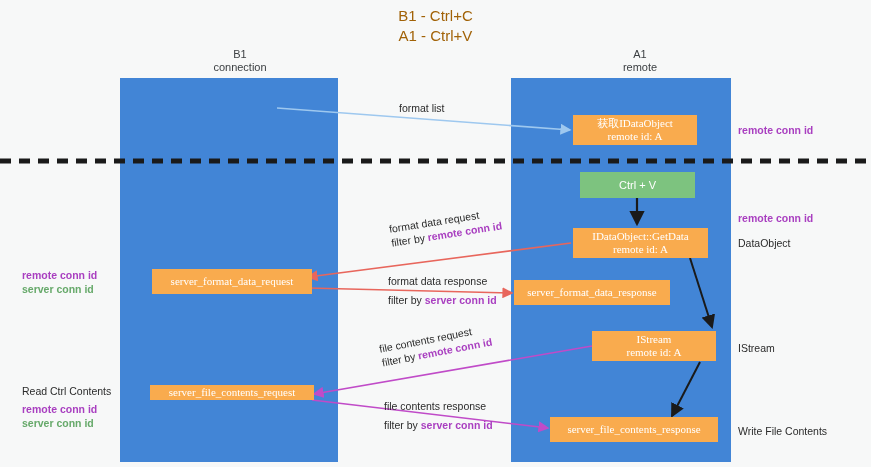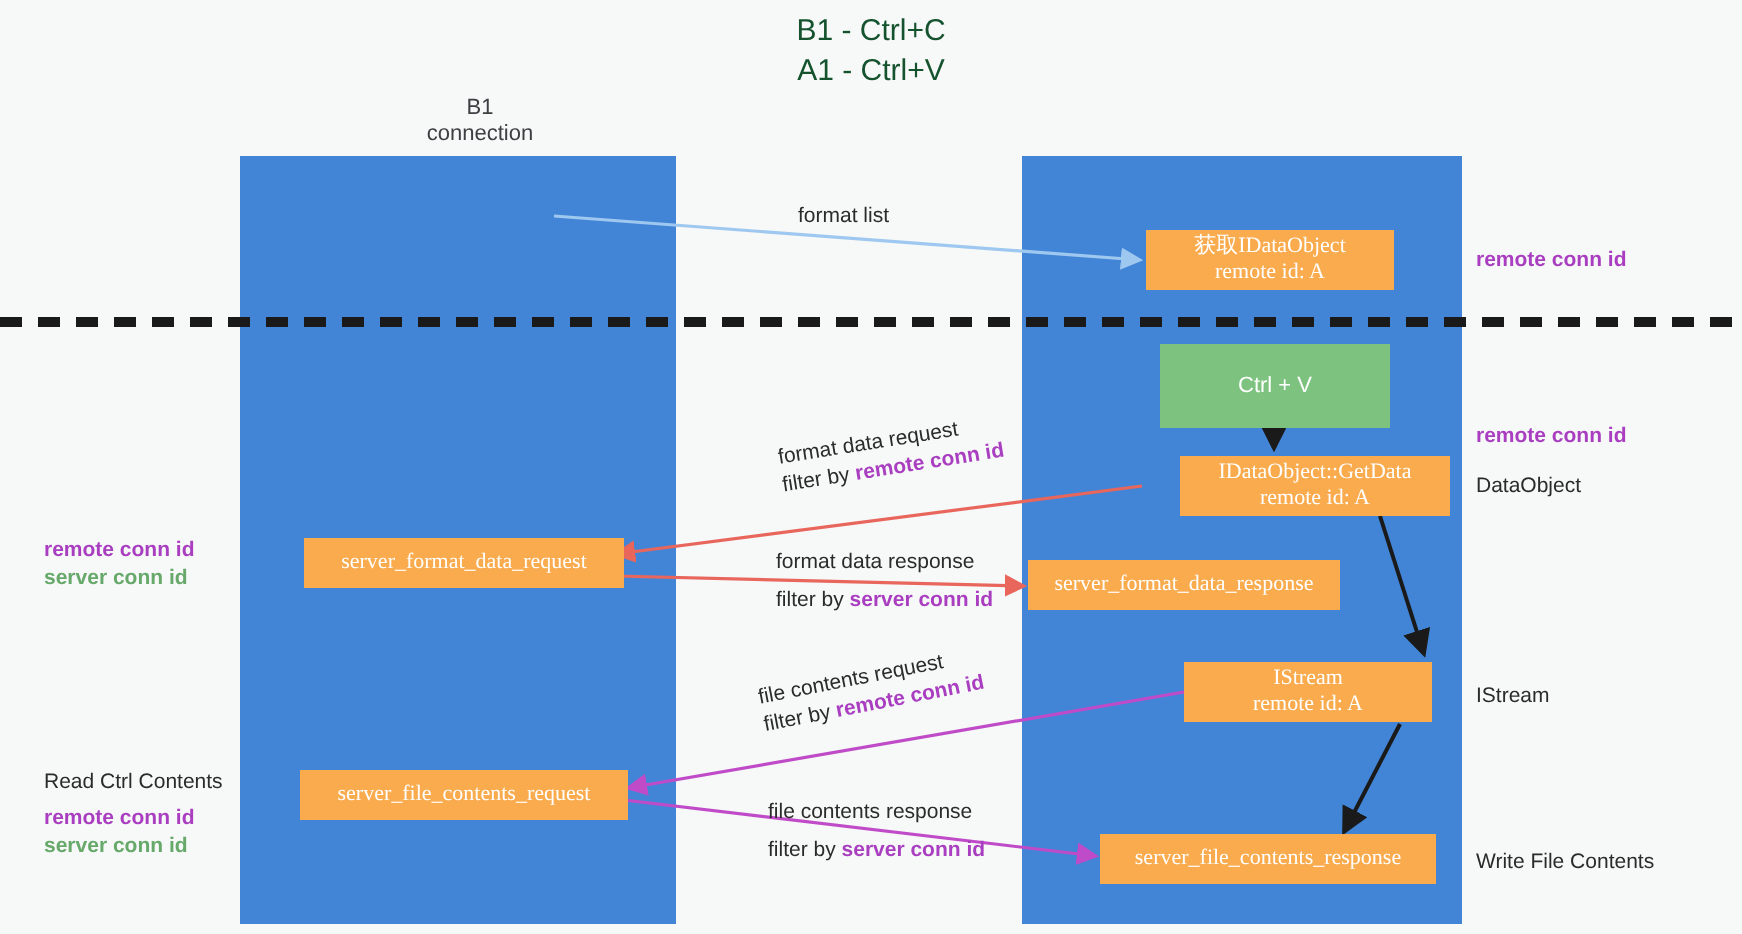--- a/index.html
+++ b/index.html
@@ -20,21 +20,21 @@
     background: #f7f8f8;
   }
   .abs { position: absolute; }
 
   
   #title {
     left: 0; top: 6px;
     width: 871px;
     text-align: center;
     font-size: 15px;
-    color: #14532d;
+    color: #a16207;
     line-height: 20px;
   }
   #title div { white-space: pre; }
 
   
   .col-head {
     font-size: 11px;
     color: #3c4043;
     text-align: center;
     line-height: 13px;
@@ -97,20 +97,24 @@
 
   <div id="title" class="abs">
     <div>B1 - Ctrl+C</div>
     <div>A1 - Ctrl+V</div>
   </div>
 
   <div class="abs col-head" style="left:150px; top:48px; width:180px;">
     <div>B1</div>
     <div>connection</div>
   </div>
+  <div class="abs col-head" style="left:545px; top:48px; width:190px;">
+    <div>A1</div>
+    <div>remote</div>
+  </div>
 
   <div class="abs lane" style="left:120px; top:78px; width:218px; height:384px;"></div>
   <div class="abs lane" style="left:511px; top:78px; width:220px; height:384px;"></div>
 
   <svg id="wires" class="abs" viewBox="0 0 871 467">
     <defs>
       <marker id="ah-blue" markerWidth="7" markerHeight="7" refX="6" refY="3.5" orient="auto">
         <path d="M0,0 L7,3.5 L0,7 z" fill="#9ec8ef"></path>
       </marker>
       <marker id="ah-red" markerWidth="7" markerHeight="7" refX="6" refY="3.5" orient="auto">
@@ -142,43 +146,43 @@
 
     <line x1="312" y1="400" x2="548" y2="428" stroke="#c04bc8" stroke-width="1.6" marker-end="url(#ah-mag)"></line>
   </svg>
 
 
   <div class="abs box orange" style="left:573px; top:115px; width:124px; height:30px;">
     <span>获取IDataObject</span>
     <span>remote id: A</span>
   </div>
 
-  <div class="abs box green" style="left:580px; top:172px; width:115px; height:42px;">
+  <div class="abs box green" style="left:580px; top:172px; width:115px; height:26px;">
     <span>Ctrl + V</span>
   </div>
 
-  <div class="abs box orange" style="left:590px; top:228px; width:135px; height:30px;">
+  <div class="abs box orange" style="left:573px; top:228px; width:135px; height:30px;">
     <span>IDataObject::GetData</span>
     <span>remote id: A</span>
   </div>
 
   <div class="abs box orange" style="left:514px; top:280px; width:156px; height:25px;">
     <span>server_format_data_response</span>
   </div>
 
   <div class="abs box orange" style="left:152px; top:269px; width:160px; height:25px;">
     <span>server_format_data_request</span>
   </div>
 
   <div class="abs box orange" style="left:592px; top:331px; width:124px; height:30px;">
     <span>IStream</span>
     <span>remote id: A</span>
   </div>
 
-  <div class="abs box orange" style="left:150px; top:385px; width:164px; height:25px;">
+  <div class="abs box orange" style="left:150px; top:385px; width:164px; height:15px;">
     <span>server_file_contents_request</span>
   </div>
 
   <div class="abs box orange" style="left:550px; top:417px; width:168px; height:25px;">
     <span>server_file_contents_response</span>
   </div>
 
   <div class="abs edge-label" style="left:399px; top:101px;">
     <span>format list</span>
   </div>

